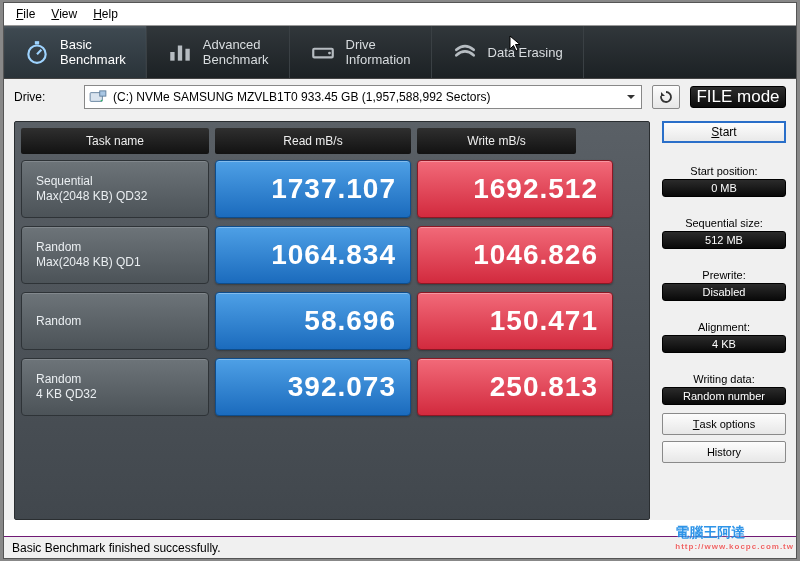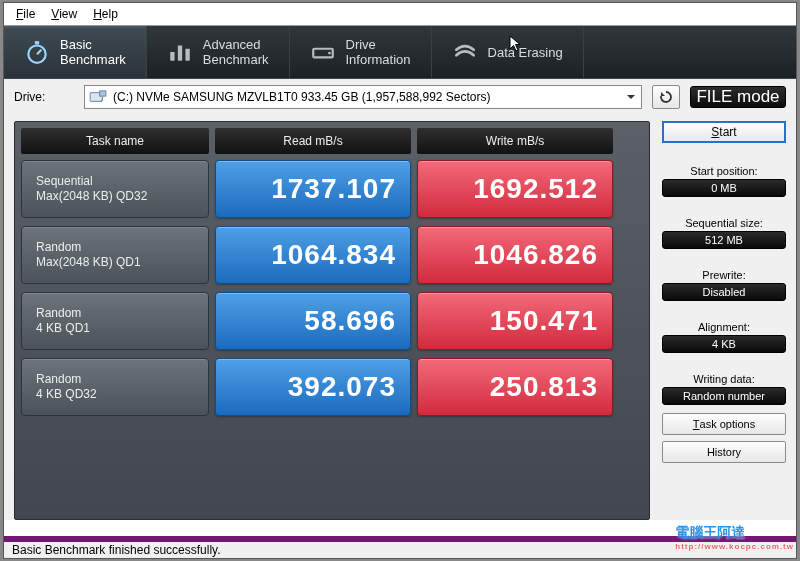--- a/index.html
+++ b/index.html
@@ -24,34 +24,34 @@
 .drive-select::after { content: ""; position: absolute; right: 6px; top: 9px; border: 4px solid transparent; border-top-color: #333; }
 .drive-select-icon { width: 18px; height: 14px; margin-right: 6px; }
 .refresh-btn { width: 28px; height: 24px; border: 1px solid #888; background: linear-gradient(#fdfdfd,#e6e6e6); display: flex; align-items: center; justify-content: center; border-radius: 2px; }
 .file-mode-btn { width: 96px; height: 22px; background: linear-gradient(#2d2d2d,#0b0b0b); color: #fff; font-size: 17px; border: 1px solid #000; border-radius: 3px; display: flex; align-items: center; justify-content: center; }
 .content-area { flex: 1; display: flex; padding: 6px 10px 0 10px; gap: 12px; background: #f0f0f0; }
 .bench-panel { flex: 1; background: linear-gradient(#5a6066,#41474d); border: 1px solid #2a2e31; border-radius: 2px; padding: 6px; display: flex; flex-direction: column; gap: 6px; }
 .header-row { display: flex; gap: 6px; height: 26px; }
 .header-row > div { background: linear-gradient(#2f2f2f,#121212); color: #eee; font-size: 12px; display: flex; align-items: center; justify-content: center; border-radius: 2px; }
 .header-row > div:nth-child(1){ width: 188px; }
 .header-row > div:nth-child(2){ width: 196px; }
-.header-row > div:nth-child(3){ width: 196px; }
+.header-row > div:nth-child(3){ width: 159px; }
 .bench-row { display: flex; gap: 6px; height: 58px; }
 .task-cell { width: 188px; background: linear-gradient(#6d7479,#4c5358); border: 1px solid #2e3337; border-radius: 4px; color: #eaeef1; font-size: 12px; padding: 10px 14px; display: flex; flex-direction: column; justify-content: center; line-height: 1.25; box-shadow: inset 0 1px 0 rgba(255,255,255,0.15); }
 .val-cell { width: 196px; border-radius: 4px; display: flex; align-items: center; justify-content: flex-end; padding-right: 14px; font-size: 28px; font-weight: bold; font-family: "Arial Black", Arial, sans-serif; letter-spacing: 1px; box-shadow: inset 0 1px 0 rgba(255,255,255,0.3), 0 1px 2px rgba(0,0,0,0.3); }
 .val-read { background: linear-gradient(#4ea0e6,#1b6bbd); color: #fff; border: 1px solid #0e4d8c; }
 .val-write { background: linear-gradient(#f26a79,#d22a3e); color: #fff; border: 1px solid #8d1724; }
 .side-panel { width: 124px; display: flex; flex-direction: column; gap: 2px; font-size: 11px; }
 .side-start { height: 22px; border: 2px solid #2a6fc9; background: linear-gradient(#fdfdfd,#e9e9e9); display: flex; align-items: center; justify-content: center; font-size: 12px; margin-bottom: 4px; }
 .side-start span { text-decoration: underline; }
 .side-label { font-size: 11px; text-align: center; margin-top: 16px; }
 .side-pill { height: 18px; background: linear-gradient(#2b2b2b,#090909); color: #fff; border: 1px solid #000; border-radius: 3px; display: flex; align-items: center; justify-content: center; font-size: 11px; margin-bottom: 2px; }
 .side-btn { height: 22px; border: 1px solid #8a8a8a; background: linear-gradient(#fdfdfd,#e7e7e7); display: flex; align-items: center; justify-content: center; font-size: 11px; margin-top: 4px; border-radius: 2px; }
 .side-btn span.u { text-decoration: underline; }
-.statusbar { height: 22px; background: #f0f0f0; border-top: 6px solid #701a75; font-size: 12px; padding: 2px 8px; display: flex; align-items: center; margin-top: 16px; }
+.statusbar { height: 22px; background: #f0f0f0; border-top: 1px solid #701a75; font-size: 12px; padding: 2px 8px; display: flex; align-items: center; margin-top: 16px; }
 .cursor { position: absolute; left: 508px; top: 34px; pointer-events: none; }
 .watermark { position: absolute; right: 6px; bottom: 10px; font-size: 14px; color: #1889e6; font-weight: bold; opacity: 0.9; pointer-events: none; text-shadow: 0 0 2px #fff; }
 .watermark small { display:block; font-size:8px; color:#e55; letter-spacing:1px; }
 </style>
 </head>
 <body>
 
 <div class="window">
 
 
@@ -140,21 +140,20 @@
             <div class="task-cell">
               <div>Random</div>
               <div>Max(2048 KB) QD1</div>
             </div>
             <div class="val-cell val-read">1064.834</div>
             <div class="val-cell val-write">1046.826</div>
           </div>
           <div class="bench-row">
             <div class="task-cell">
               <div>Random</div>
-              <div>4 KB QD1</div>
             </div>
             <div class="val-cell val-read">58.696</div>
             <div class="val-cell val-write">150.471</div>
           </div>
           <div class="bench-row">
             <div class="task-cell">
               <div>Random</div>
               <div>4 KB QD32</div>
             </div>
             <div class="val-cell val-read">392.073</div>

